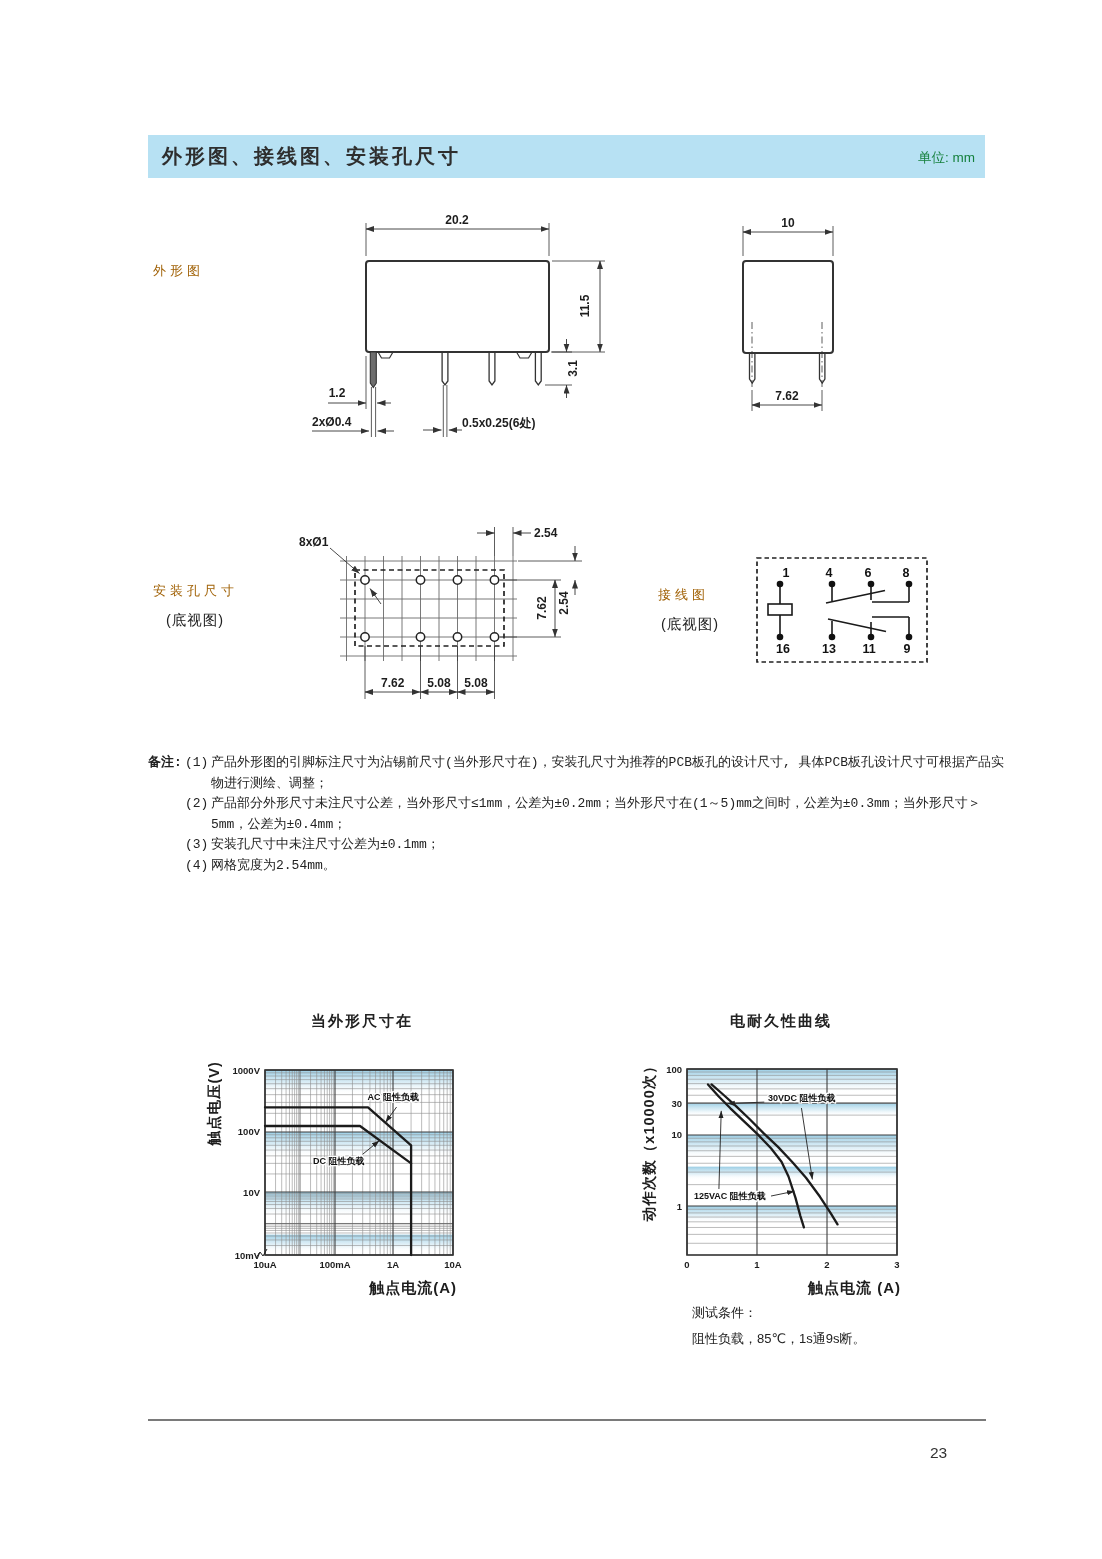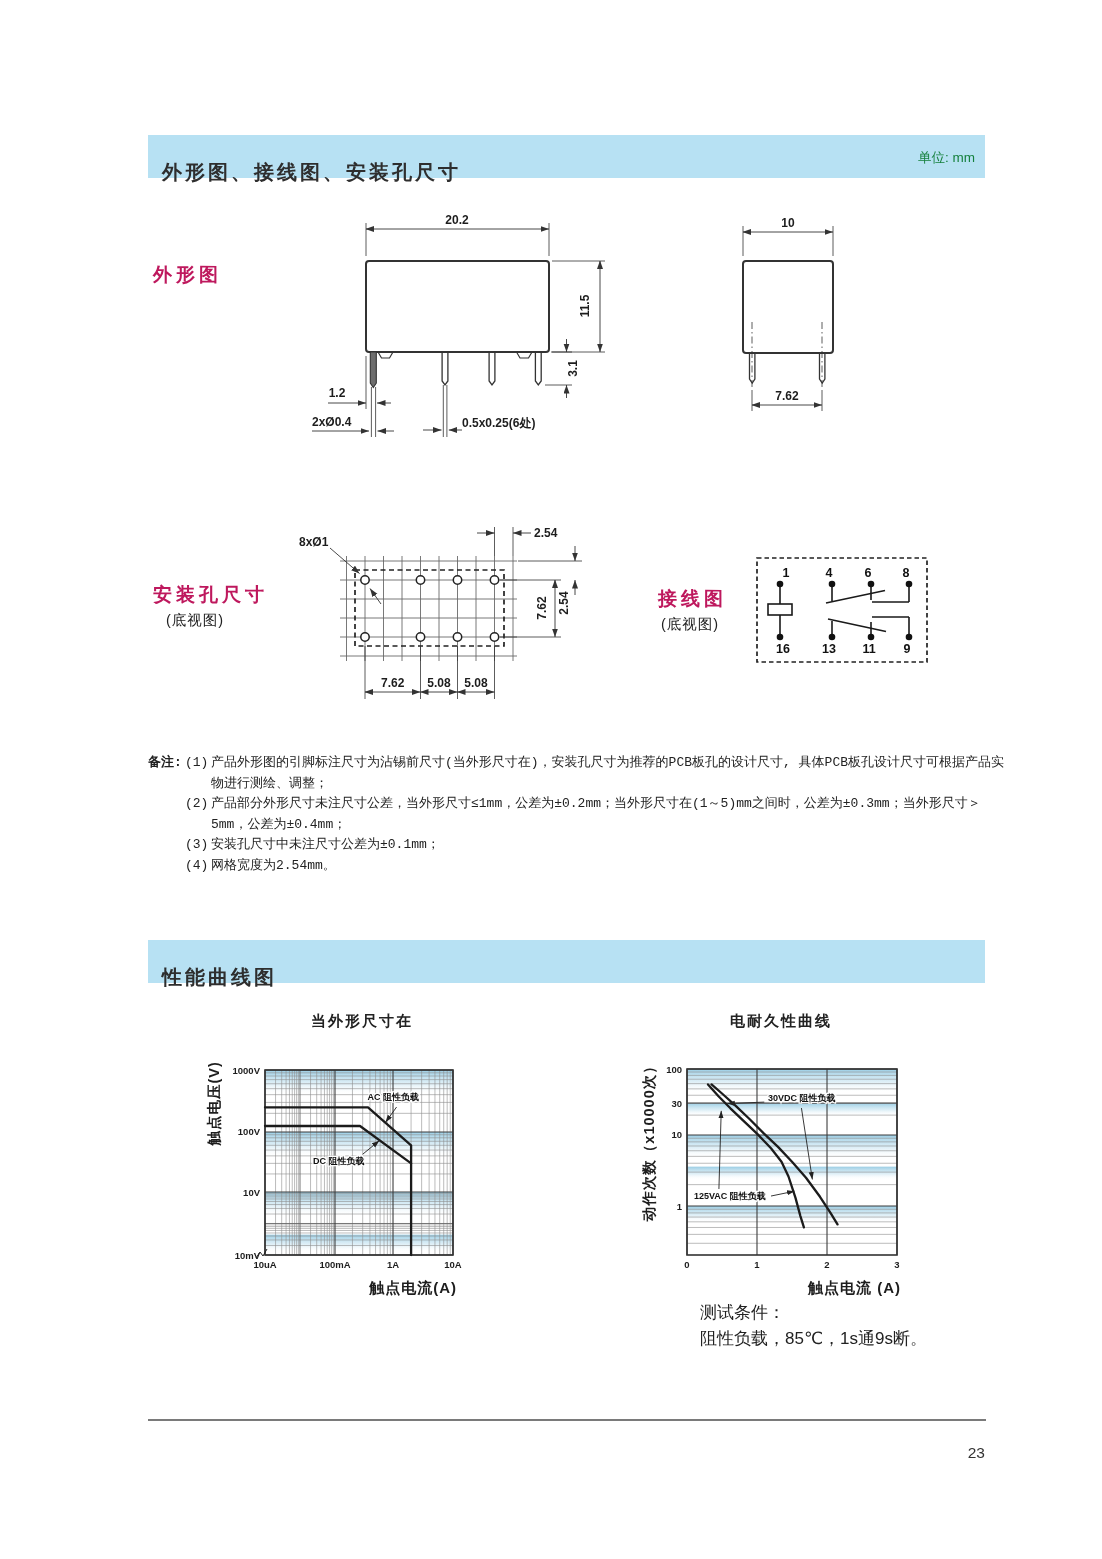--- a/index.html
+++ b/index.html
@@ -1,34 +1,34 @@
 <!DOCTYPE html>
 <html><head>
 <meta charset="utf-8">
 <style>
   html,body{margin:0;padding:0;background:#ffffff;}
   .page{position:relative;width:1102px;height:1559px;background:#ffffff;overflow:hidden;
         font-family:"Liberation Sans","DejaVu Sans",sans-serif;color:#1f1f1f;}
   .abs{position:absolute;}
   .secbar{left:148px;width:837px;height:43px;background:#b7e1f3;}
-  .secbar .t{position:absolute;left:14px;top:16px;line-height:43px;font-size:20px;font-weight:bold;
+  .secbar .t{position:absolute;left:14px;top:0;line-height:43px;font-size:20px;font-weight:bold;
              color:#2e2e2e;letter-spacing:3px;font-family:Liberation Serif, serif;}
   .secbar .u{position:absolute;right:10px;top:0;line-height:46px;font-size:13.5px;color:#15803d;}
-  .dlabel{font-size:19px;font-weight:bold;color:#be185d;letter-spacing:4px;}
+  .dlabel{font-size:13px;font-weight:normal;color:#a16207;letter-spacing:4px;}
   .dsub{font-size:14.5px;color:#222;letter-spacing:1px;}
   .notes{left:148px;top:753px;width:866px;font-size:13px;line-height:20.5px;color:#222;
          display:flex;font-weight:500;font-family:Liberation Mono, monospace;}
   .notes .nlab{width:37px;flex:none;font-weight:600;}
   .nitem{display:flex;}
   .nitem .nno{width:26px;flex:none;}
   .nitem .ntxt{flex:1;}
   .ctitle{font-size:15px;font-weight:600;color:#222;text-align:center;letter-spacing:2px;}
-  .testcond{left:692px;top:1300px;width:300px;font-size:17px;line-height:26px;color:#222;font-weight:500;margin-left:8px;}
+  .testcond{left:692px;top:1300px;width:300px;font-size:13px;line-height:26px;color:#222;font-weight:500;}
   .footrule{left:148px;top:1419px;width:838px;height:2px;background:#7a7a7a;}
-  .pagenum{left:930px;top:1444px;width:55px;text-align:right;font-size:15.5px;color:#333;}
+  .pagenum{left:930px;top:1444px;width:55px;font-size:15.5px;color:#333;}
   svg text{font-family:"Liberation Sans","DejaVu Sans",sans-serif;}
 </style>
 </head>
 <body>
 
 <div class="page">
 
   <div class="abs secbar" style="top:135px;">
     <div class="t">外形图、接线图、安装孔尺寸</div>
     <div class="u">单位: mm</div>
@@ -190,23 +190,20 @@
         <span class="nno">(3)</span>
         <span class="ntxt">安装孔尺寸中未注尺寸公差为±0.1mm；</span>
       </div>
       <div class="nitem">
         <span class="nno">(4)</span>
         <span class="ntxt">网格宽度为2.54mm。</span>
       </div>
     </div>
   </div>
 
-  <div class="abs secbar" style="top:940px;">
-    <div class="t">性能曲线图</div>
-  </div>
 
   <div class="abs ctitle" style="left:237px;top:1012px;width:250px;">当外形尺寸在</div>
   <div class="abs ctitle" style="left:651px;top:1012px;width:260px;">电耐久性曲线</div>
 
   <div class="abs" id="chart0" style="left:195px;top:1050px;"><svg width="285" height="252" viewBox="195 1050 285 252">
         <defs>
           <linearGradient id="gb0" x1="0" y1="0" x2="0" y2="1">
             <stop offset="0" stop-color="#96cbe3" stop-opacity="0.95"></stop>
             <stop offset="0.55" stop-color="#bfe0ef" stop-opacity="0.5"></stop>
             <stop offset="1" stop-color="#ffffff" stop-opacity="0"></stop>

